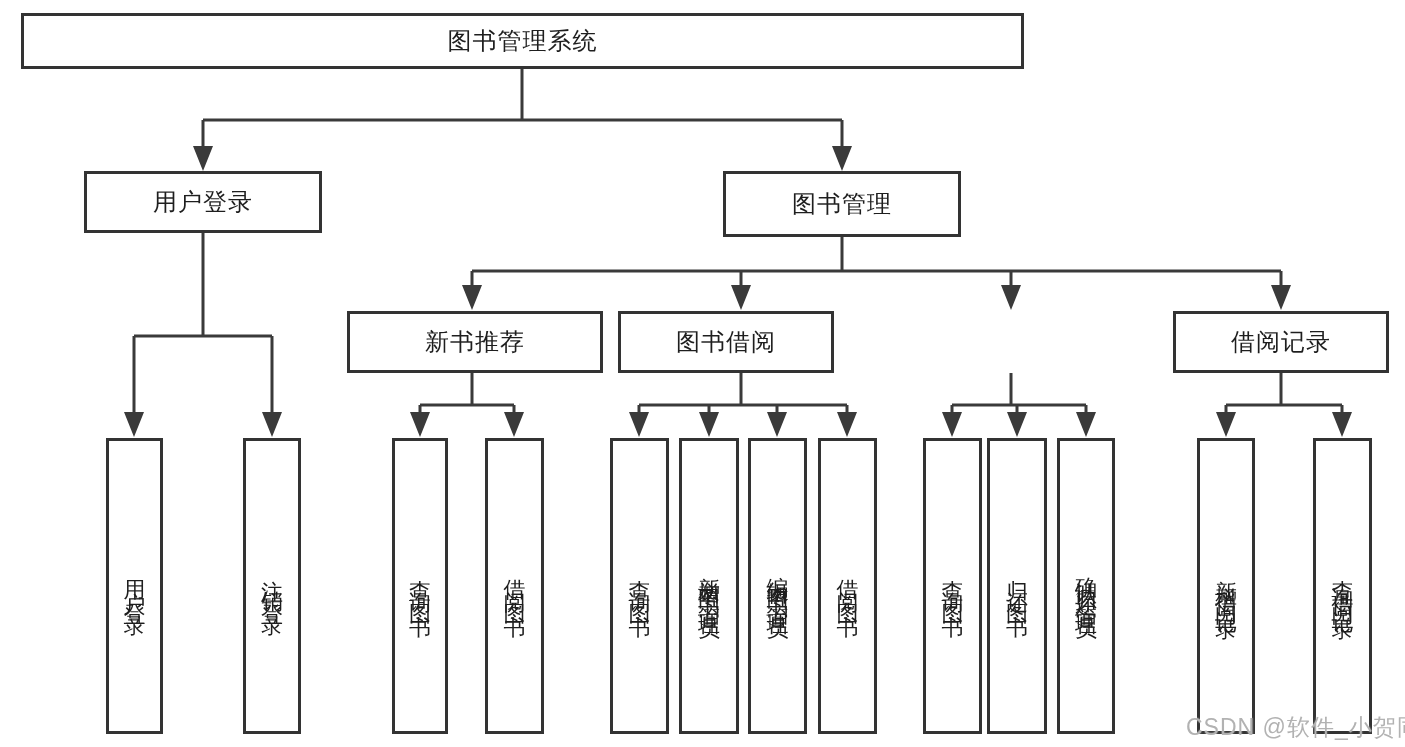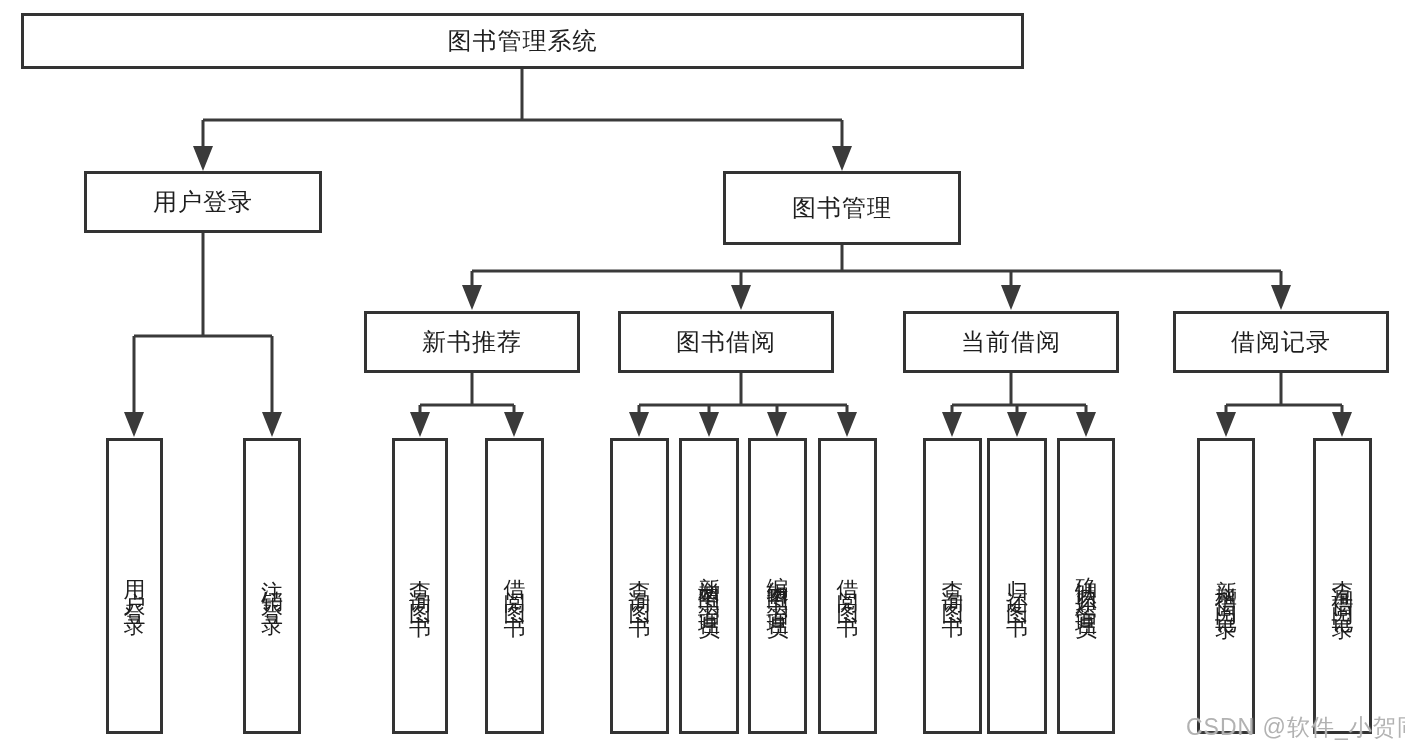--- a/index.html
+++ b/index.html
@@ -66,32 +66,29 @@
     <path class="arrow" d="M1216,412 h20 L1226,437 Z M1332,412 h20 L1342,437 Z"></path>
   </svg>
 
   <div class="hnode" style="left:21px;top:13px;width:1003px;height:56px">
     <span class="hlabel">图书管理系统</span>
   </div>
 
   <div class="hnode" style="left:84px;top:171px;width:238px;height:62px">
     <span class="hlabel">用户登录</span>
   </div>
-  <div class="hnode" style="left:723px;top:171px;width:238px;height:74px">
+  <div class="hnode" style="left:723px;top:171px;width:238px;height:66px">
     <span class="hlabel">图书管理</span>
   </div>
 
-  <div class="hnode" style="left:364px;top:311px;width:216px;height:62px">
+  <div class="hnode" style="left:347px;top:311px;width:256px;height:62px">
     <span class="hlabel">新书推荐</span>
   </div>
   <div class="hnode" style="left:618px;top:311px;width:216px;height:62px">
     <span class="hlabel">图书借阅</span>
-  </div>
-  <div class="hnode" style="left:903px;top:311px;width:216px;height:62px">
-    <span class="hlabel">当前借阅</span>
   </div>
   <div class="hnode" style="left:1173px;top:311px;width:216px;height:62px">
     <span class="hlabel">借阅记录</span>
   </div>
 
   <div class="vnode" style="left:106px;width:57px">
     <span class="vlabel" style="letter-spacing: 12px;">用户登录</span>
   </div>
   <div class="vnode" style="left:243px;width:58px">
     <span class="vlabel" style="letter-spacing: 12px;">注销登录</span>

